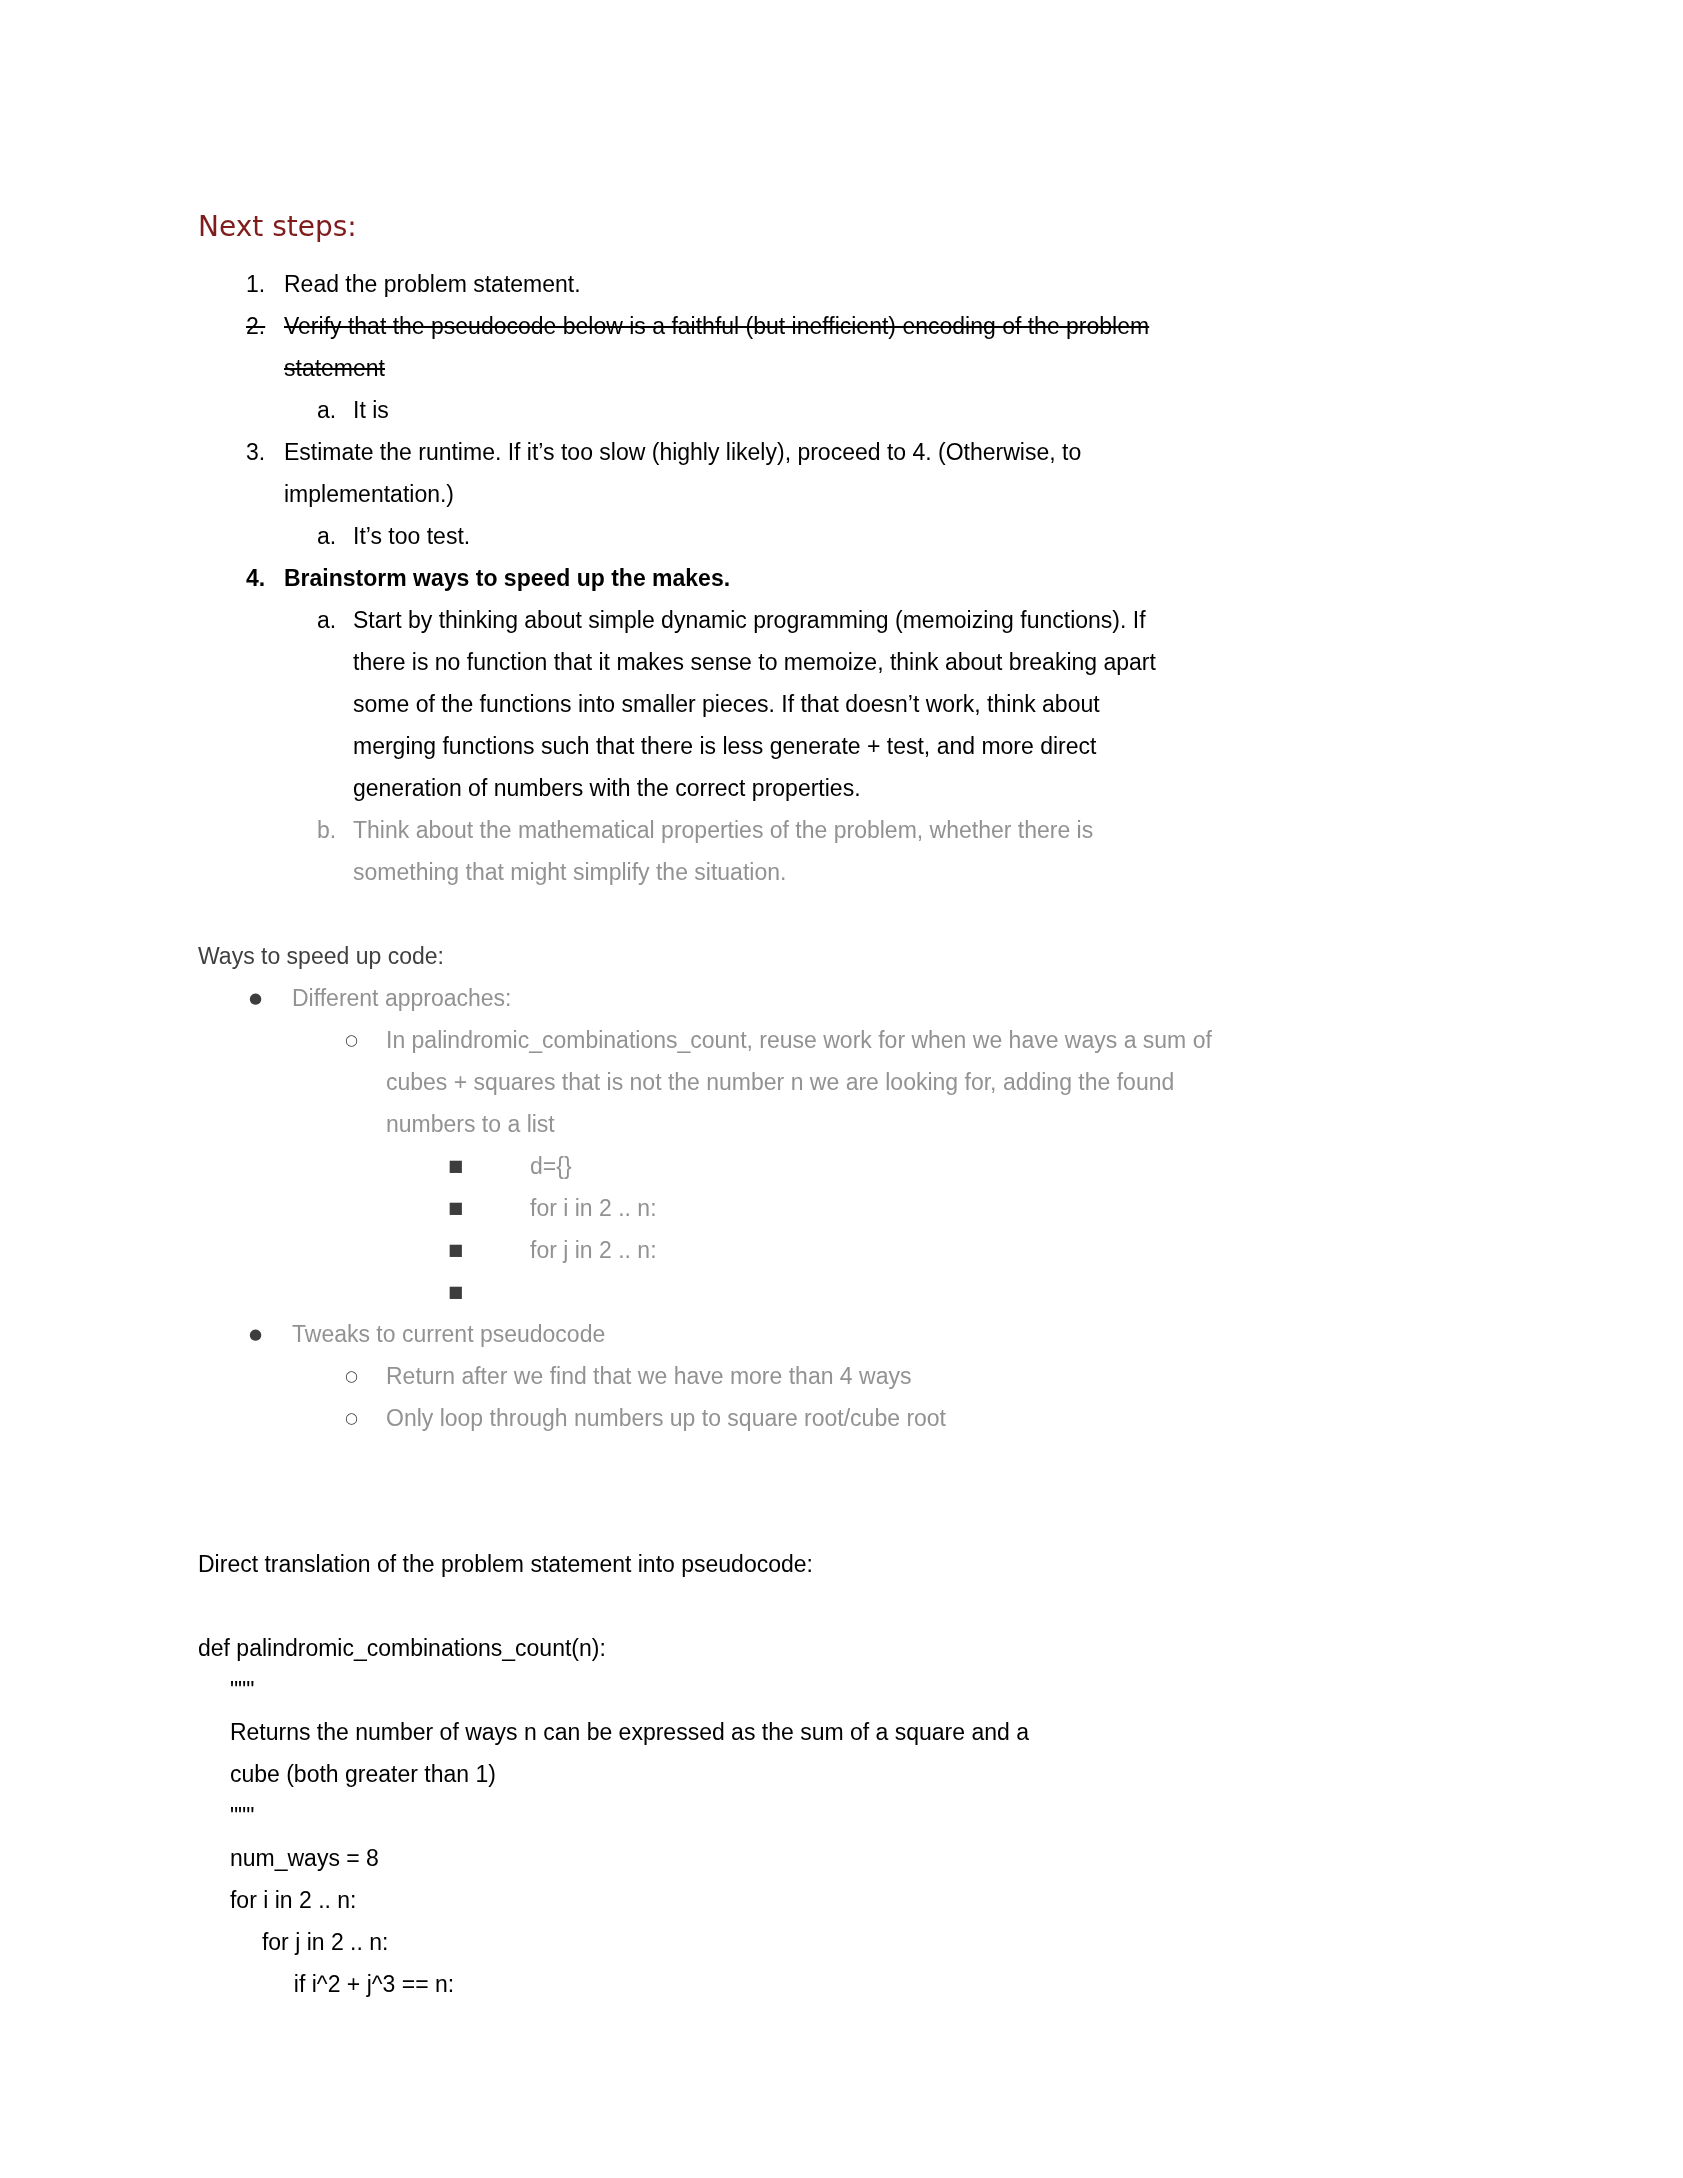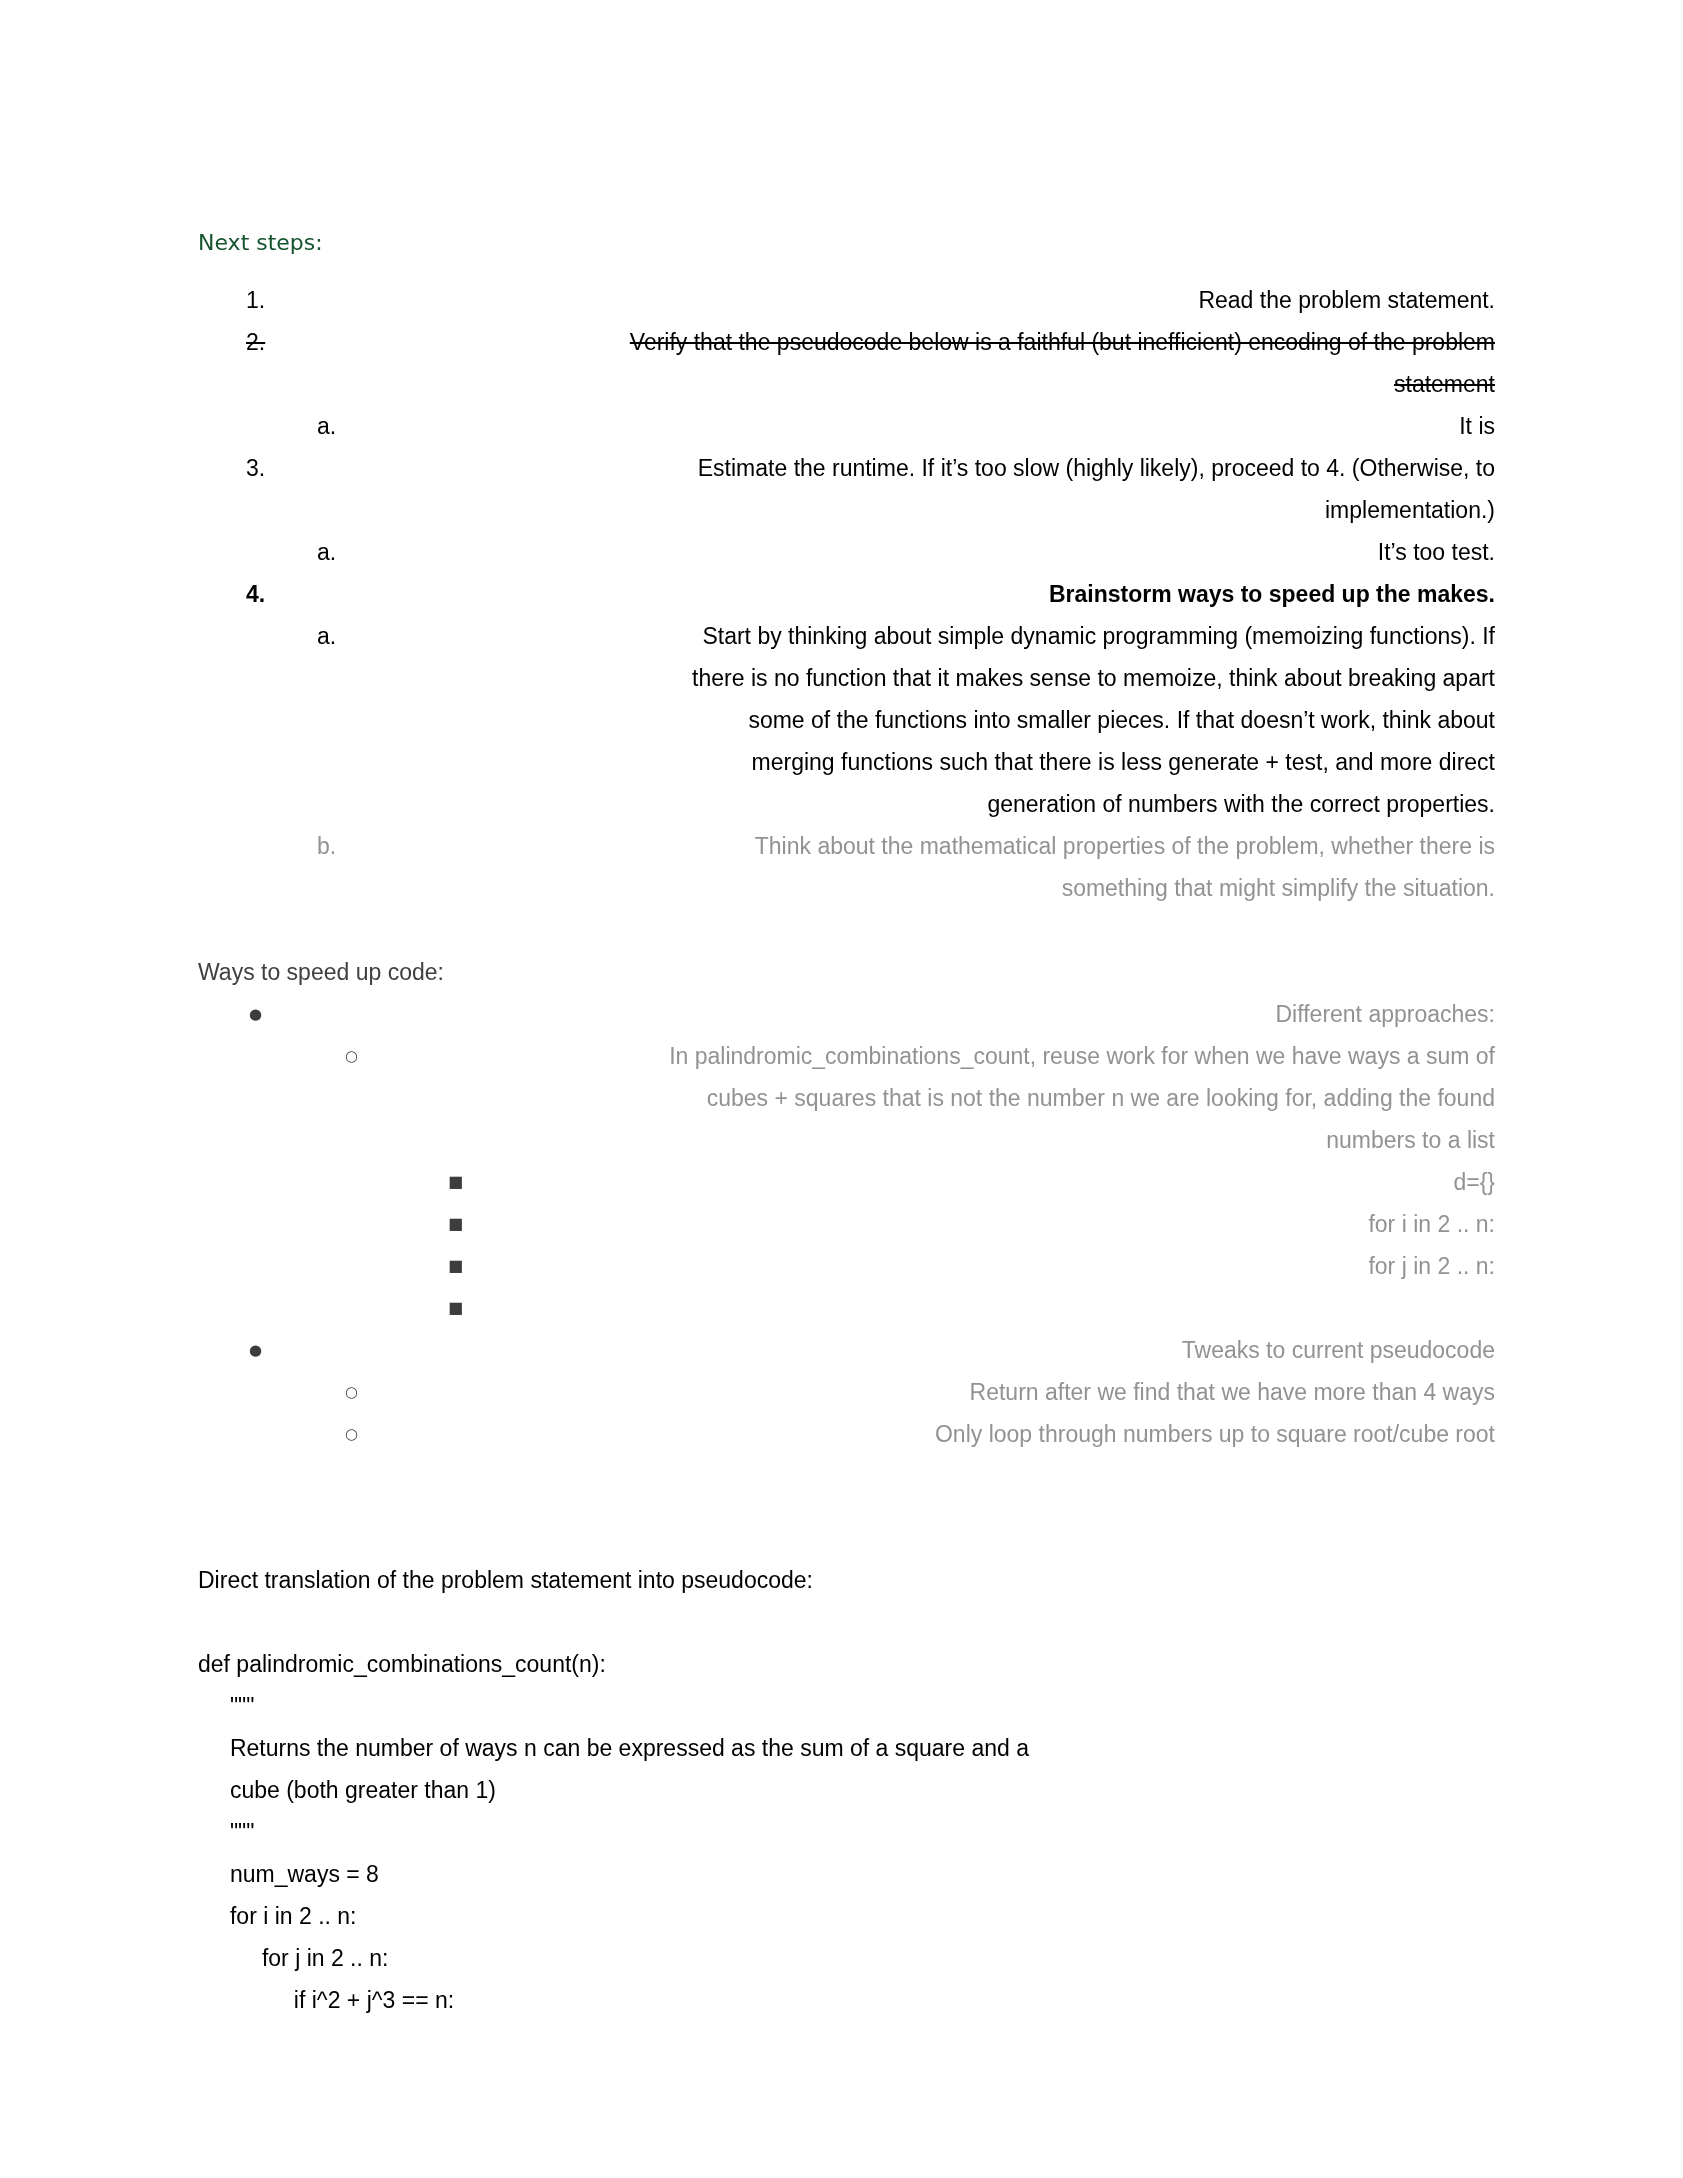--- a/index.html
+++ b/index.html
@@ -11,27 +11,27 @@
     color:#000000;
     overflow:hidden;
   }
   .page{
     box-sizing:border-box;
     width:1683px;height:2178px;
     padding:205px 188px 0 198px;
   }
   .h-next{
     font-family:"DejaVu Sans",sans-serif;
-    font-size:22px;line-height:44px;
+    font-size:28px;line-height:44px;
     font-weight:400;
-    color:#14532d;
-    margin:16px 0 14px 0;
+    color:#7f1d1d;
+    margin:0 0 14px 0;
   }
   .row{display:flex;align-items:flex-start;}
-  .content{white-space:pre-line;flex:1;min-width:0;text-align:right;}
+  .content{white-space:pre-line;flex:1;min-width:0;}
   
   .m1{flex:none;box-sizing:border-box;width:86px;padding-left:48px;}
   .m2{flex:none;box-sizing:border-box;width:155px;padding-left:119px;}
   
   .bm1{flex:none;box-sizing:border-box;width:94px;padding-left:51px;}
   .bm2{flex:none;box-sizing:border-box;width:188px;padding-left:147px;}
   .bm3{flex:none;box-sizing:border-box;width:332px;padding-left:250px;}
   .bullet-glyph{font-family:"DejaVu Sans",sans-serif;color:#3d3d3d;}
   .g-disc{font-size:15px;}
   .g-circle{font-size:15px;}

